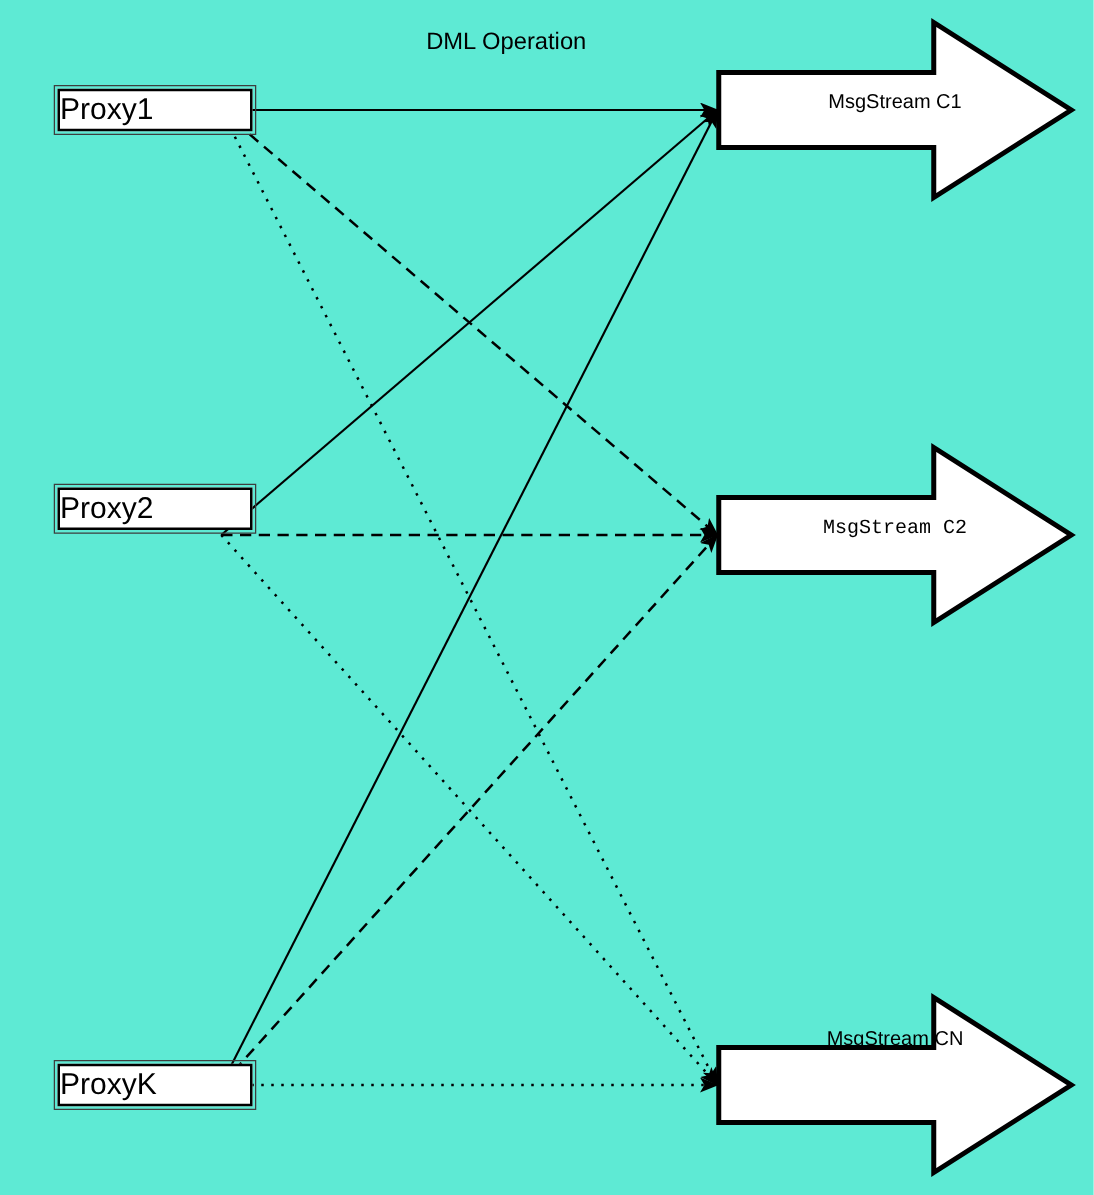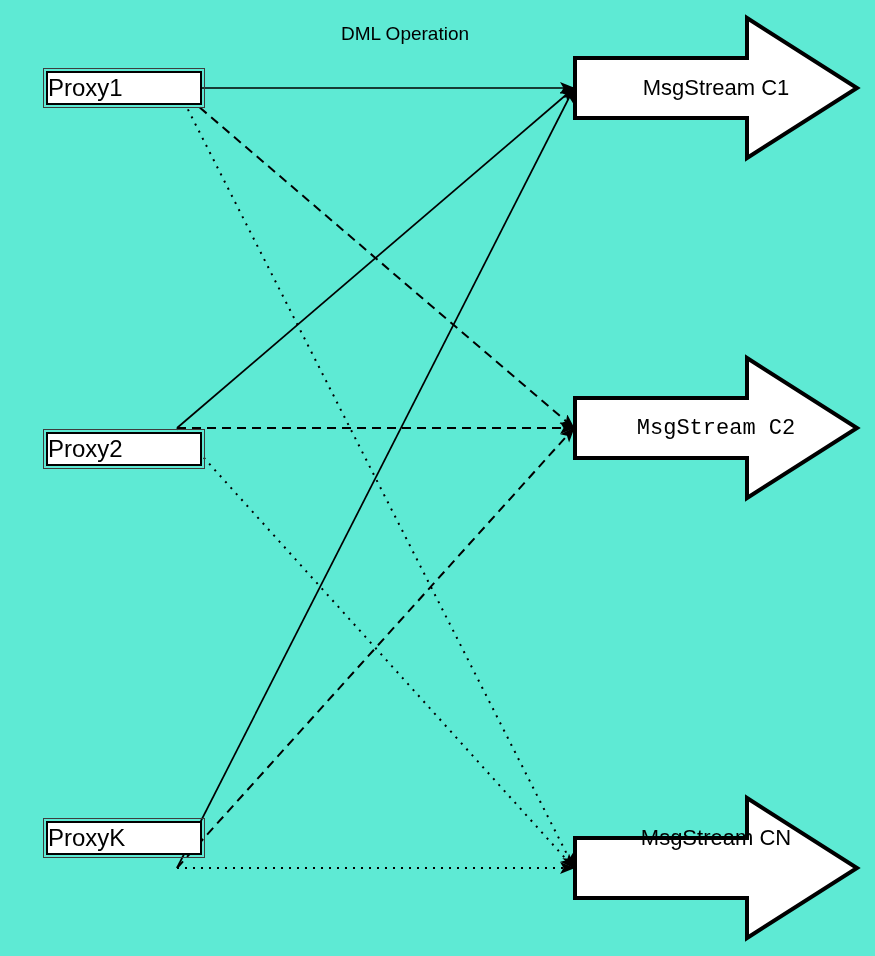--- a/index.html
+++ b/index.html
@@ -36,31 +36,31 @@
     border: 2px solid #000000;
     outline: 1px solid #3d3d3d;
     outline-offset: 2px;
     display: flex;
     align-items: center;
     justify-content: flex-start;
     font-size: 24px;
     margin-left: 28px;
   }
   .proxy-box.p1 { top: 71px; }
-  .proxy-box.p2 { top: 432px; }
-  .proxy-box.pk { top: 821px; }
+  .proxy-box.p2 { top: 390px; }
+  .proxy-box.pk { top: 851px; }
   .stream-label {
     position: absolute;
     left: 575px;
     width: 282px;
     height: 30px;
     display: flex;
-    align-items: center;
+    align-items: flex-start;
     justify-content: center;
-    font-size: 22px;
+    font-size: 16px;
     white-space: nowrap;
   }
   .stream-label.c1 { top: 73px; }
   .stream-label.c2 { top: 413px; font-family: Liberation Mono, monospace; }
   .stream-label.cn { top: 823px; }
 </style>
 </head>
 <body>
 
 <div class="canvas">

